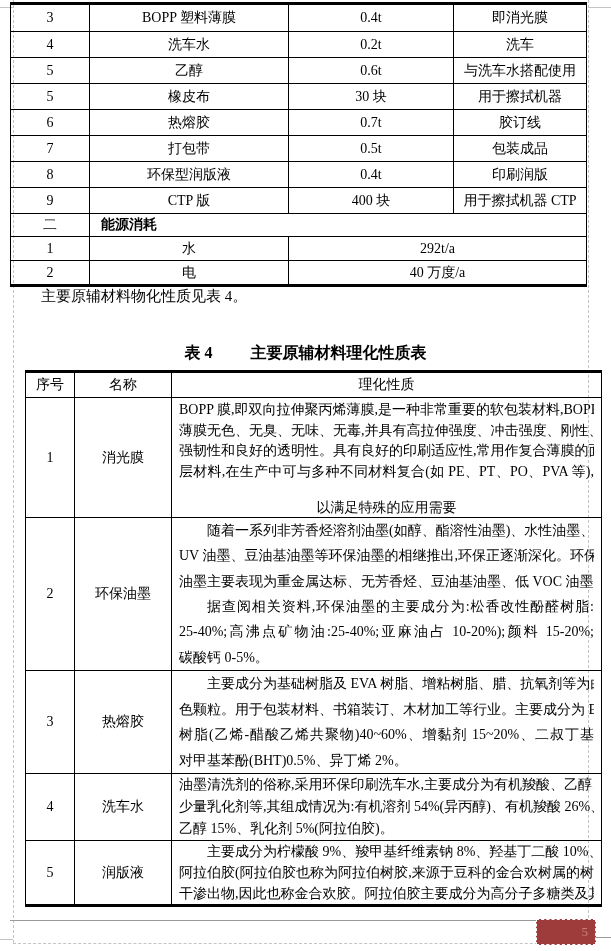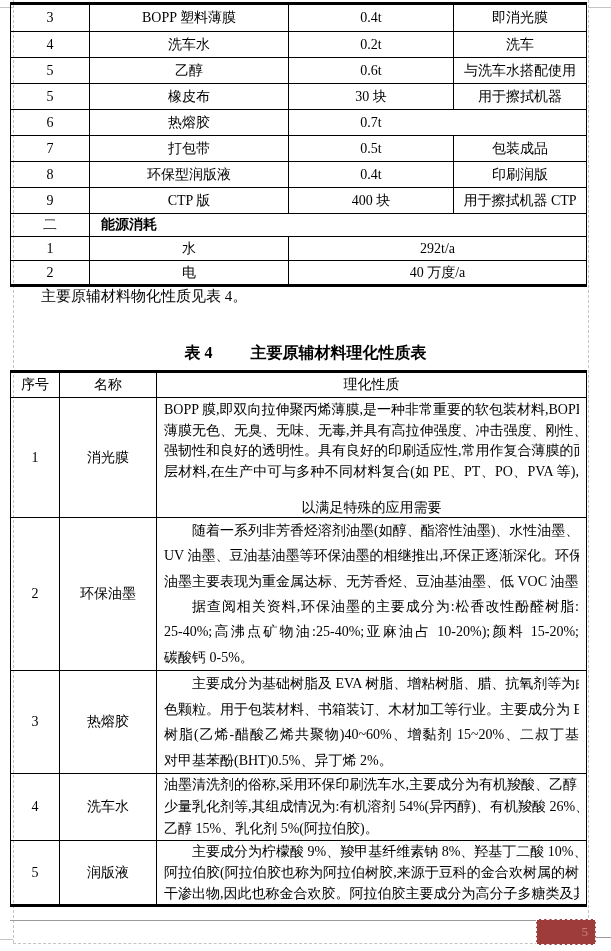--- a/index.html
+++ b/index.html
@@ -32,21 +32,21 @@
   .c3{width:165px;flex:0 0 165px;}
   .c4{flex:1;}
   .cfill{flex:1;}
   .left{justify-content:flex-start;padding-left:11px;font-weight:bold;}
   
   .intro{position:absolute;left:41px;top:287px;font-size:15px;}
   .caption{position:absolute;left:0;top:343px;width:611px;text-align:center;font-weight:bold;font-size:16px;}
   .caption .cap-label{margin-right:38px;}
   
   .t2{
-    position:absolute;left:10px;top:370px;width:577px;box-sizing:border-box;
+    position:absolute;left:25px;top:370px;width:577px;box-sizing:border-box;
     border-top:3px solid #000;border-bottom:3px solid #000;
     border-left:1px solid #000;border-right:1px solid #000;background:transparent;
   }
   .t2-header{display:flex;height:24px;box-sizing:border-box;}
   .t2-row{display:flex;border-top:1px solid #000;box-sizing:border-box;}
   .t2c-no{width:48px;flex:0 0 48px;}
   .t2c-name{width:97px;flex:0 0 97px;}
   .t2c-content{
     flex:1;border-left:1px solid #000;box-sizing:border-box;
     padding:0 7px;font-size:14px;overflow:hidden;
@@ -105,20 +105,21 @@
     <div class="t1-row rh26">
       <div class="cell c1">5</div>
       <div class="cell c2">橡皮布</div>
       <div class="cell c3">30 块</div>
       <div class="cell c4">用于擦拭机器</div>
     </div>
     <div class="t1-row rh26">
       <div class="cell c1">6</div>
       <div class="cell c2">热熔胶</div>
       <div class="cell c3">0.7t</div>
+      <div class="cell c4">胶订线</div>
     </div>
     <div class="t1-row rh26">
       <div class="cell c1">7</div>
       <div class="cell c2">打包带</div>
       <div class="cell c3">0.5t</div>
       <div class="cell c4">包装成品</div>
     </div>
     <div class="t1-row rh26">
       <div class="cell c1">8</div>
       <div class="cell c2">环保型润版液</div>

